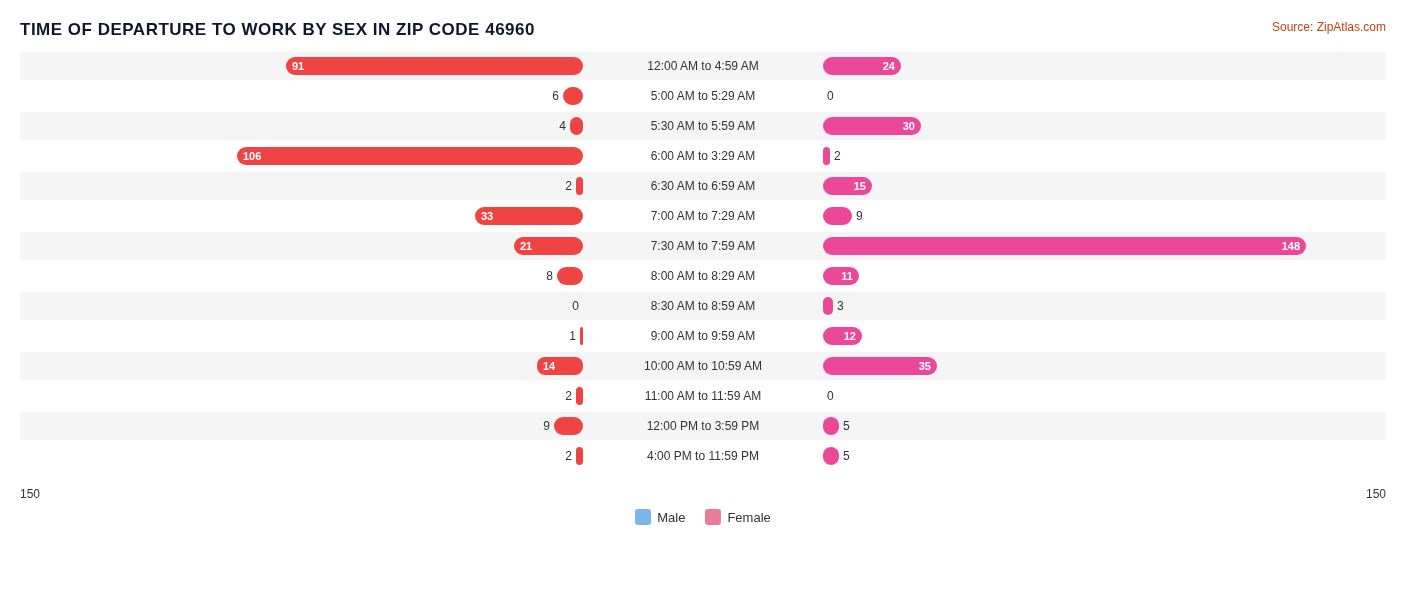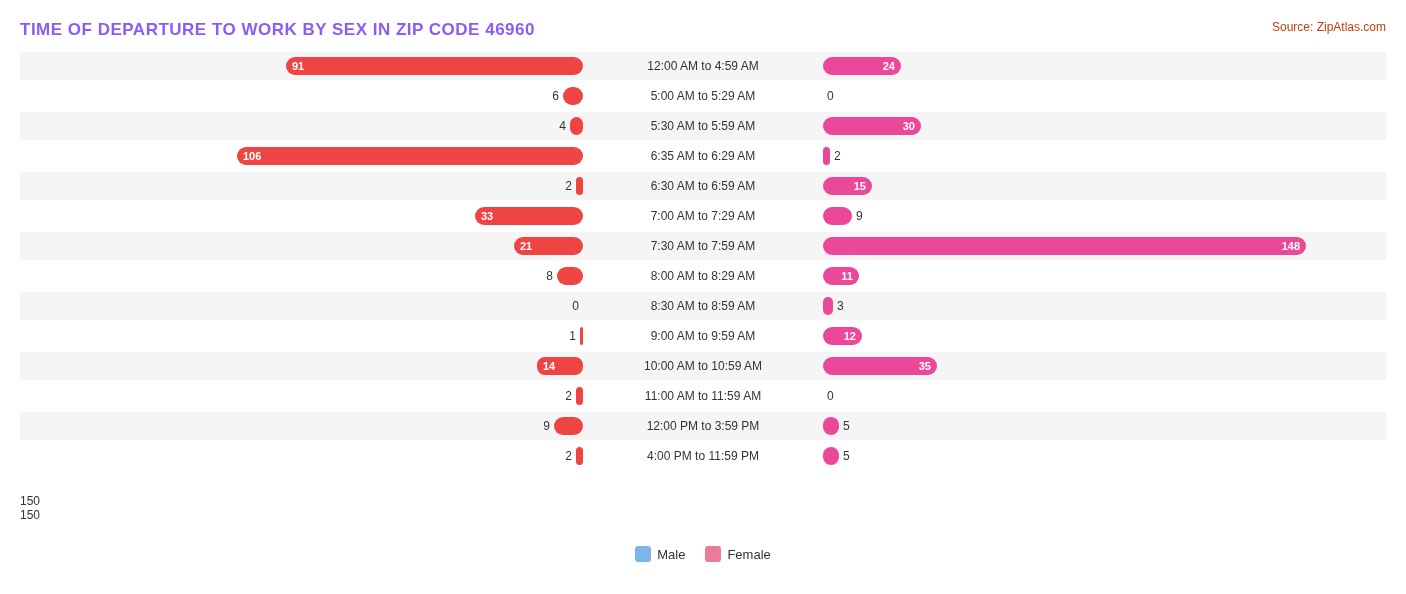--- a/index.html
+++ b/index.html
@@ -18,21 +18,21 @@
     }
     .title-row {
       display: flex;
       justify-content: space-between;
       align-items: flex-start;
       margin-bottom: 12px;
     }
     .chart-title {
       font-size: 17px;
       font-weight: bold;
-      color: #8b5cf6;
+      color: #0f172a;
       text-transform: uppercase;
       letter-spacing: 0.5px;
     }
     .source-text {
       font-size: 12px;
       color: #c2410c;
     }
     .chart-body {
       position: relative;
       width: 100%;
@@ -118,34 +118,33 @@
       position: absolute;
       right: 6px;
       font-size: 11px;
       color: #fff;
       font-weight: bold;
       white-space: nowrap;
     }
     .axis-row {
       display: flex;
       justify-content: space-between;
-      margin-top: 24px;
+      margin-top: 17px;
       padding: 0 0;
-      flex-direction: column;
     }
     .axis-label {
       font-size: 12px;
       color: #333;
     }
     .legend {
       display: flex;
       justify-content: center;
       align-items: center;
       gap: 20px;
-      margin-top: 24px;
+      margin-top: 8px;
     }
     .legend-item {
       display: flex;
       align-items: center;
       gap: 6px;
       font-size: 13px;
       color: #333;
     }
     .legend-color {
       width: 16px;
@@ -201,21 +200,21 @@
             <span class="female-bar-label-inside">30</span>
           </div>
         </div>
       </div>
       <div class="bar-row">
         <div class="left-section">
           <div class="male-bar" style="width: 346px;">
             <span class="male-bar-label-inside">106</span>
           </div>
         </div>
-        <div class="label-center">6:35 AM to 6:29 AM</div>
+        <div class="label-center">6:00 AM to 3:29 AM</div>
         <div class="right-section">
           <div class="female-bar" style="width: 7px;">
             <span class="female-bar-label">2</span>
           </div>
         </div>
       </div>
       <div class="bar-row">
         <div class="left-section">
           <div class="male-bar" style="width: 7px;">
             <span class="male-bar-label">2</span>

